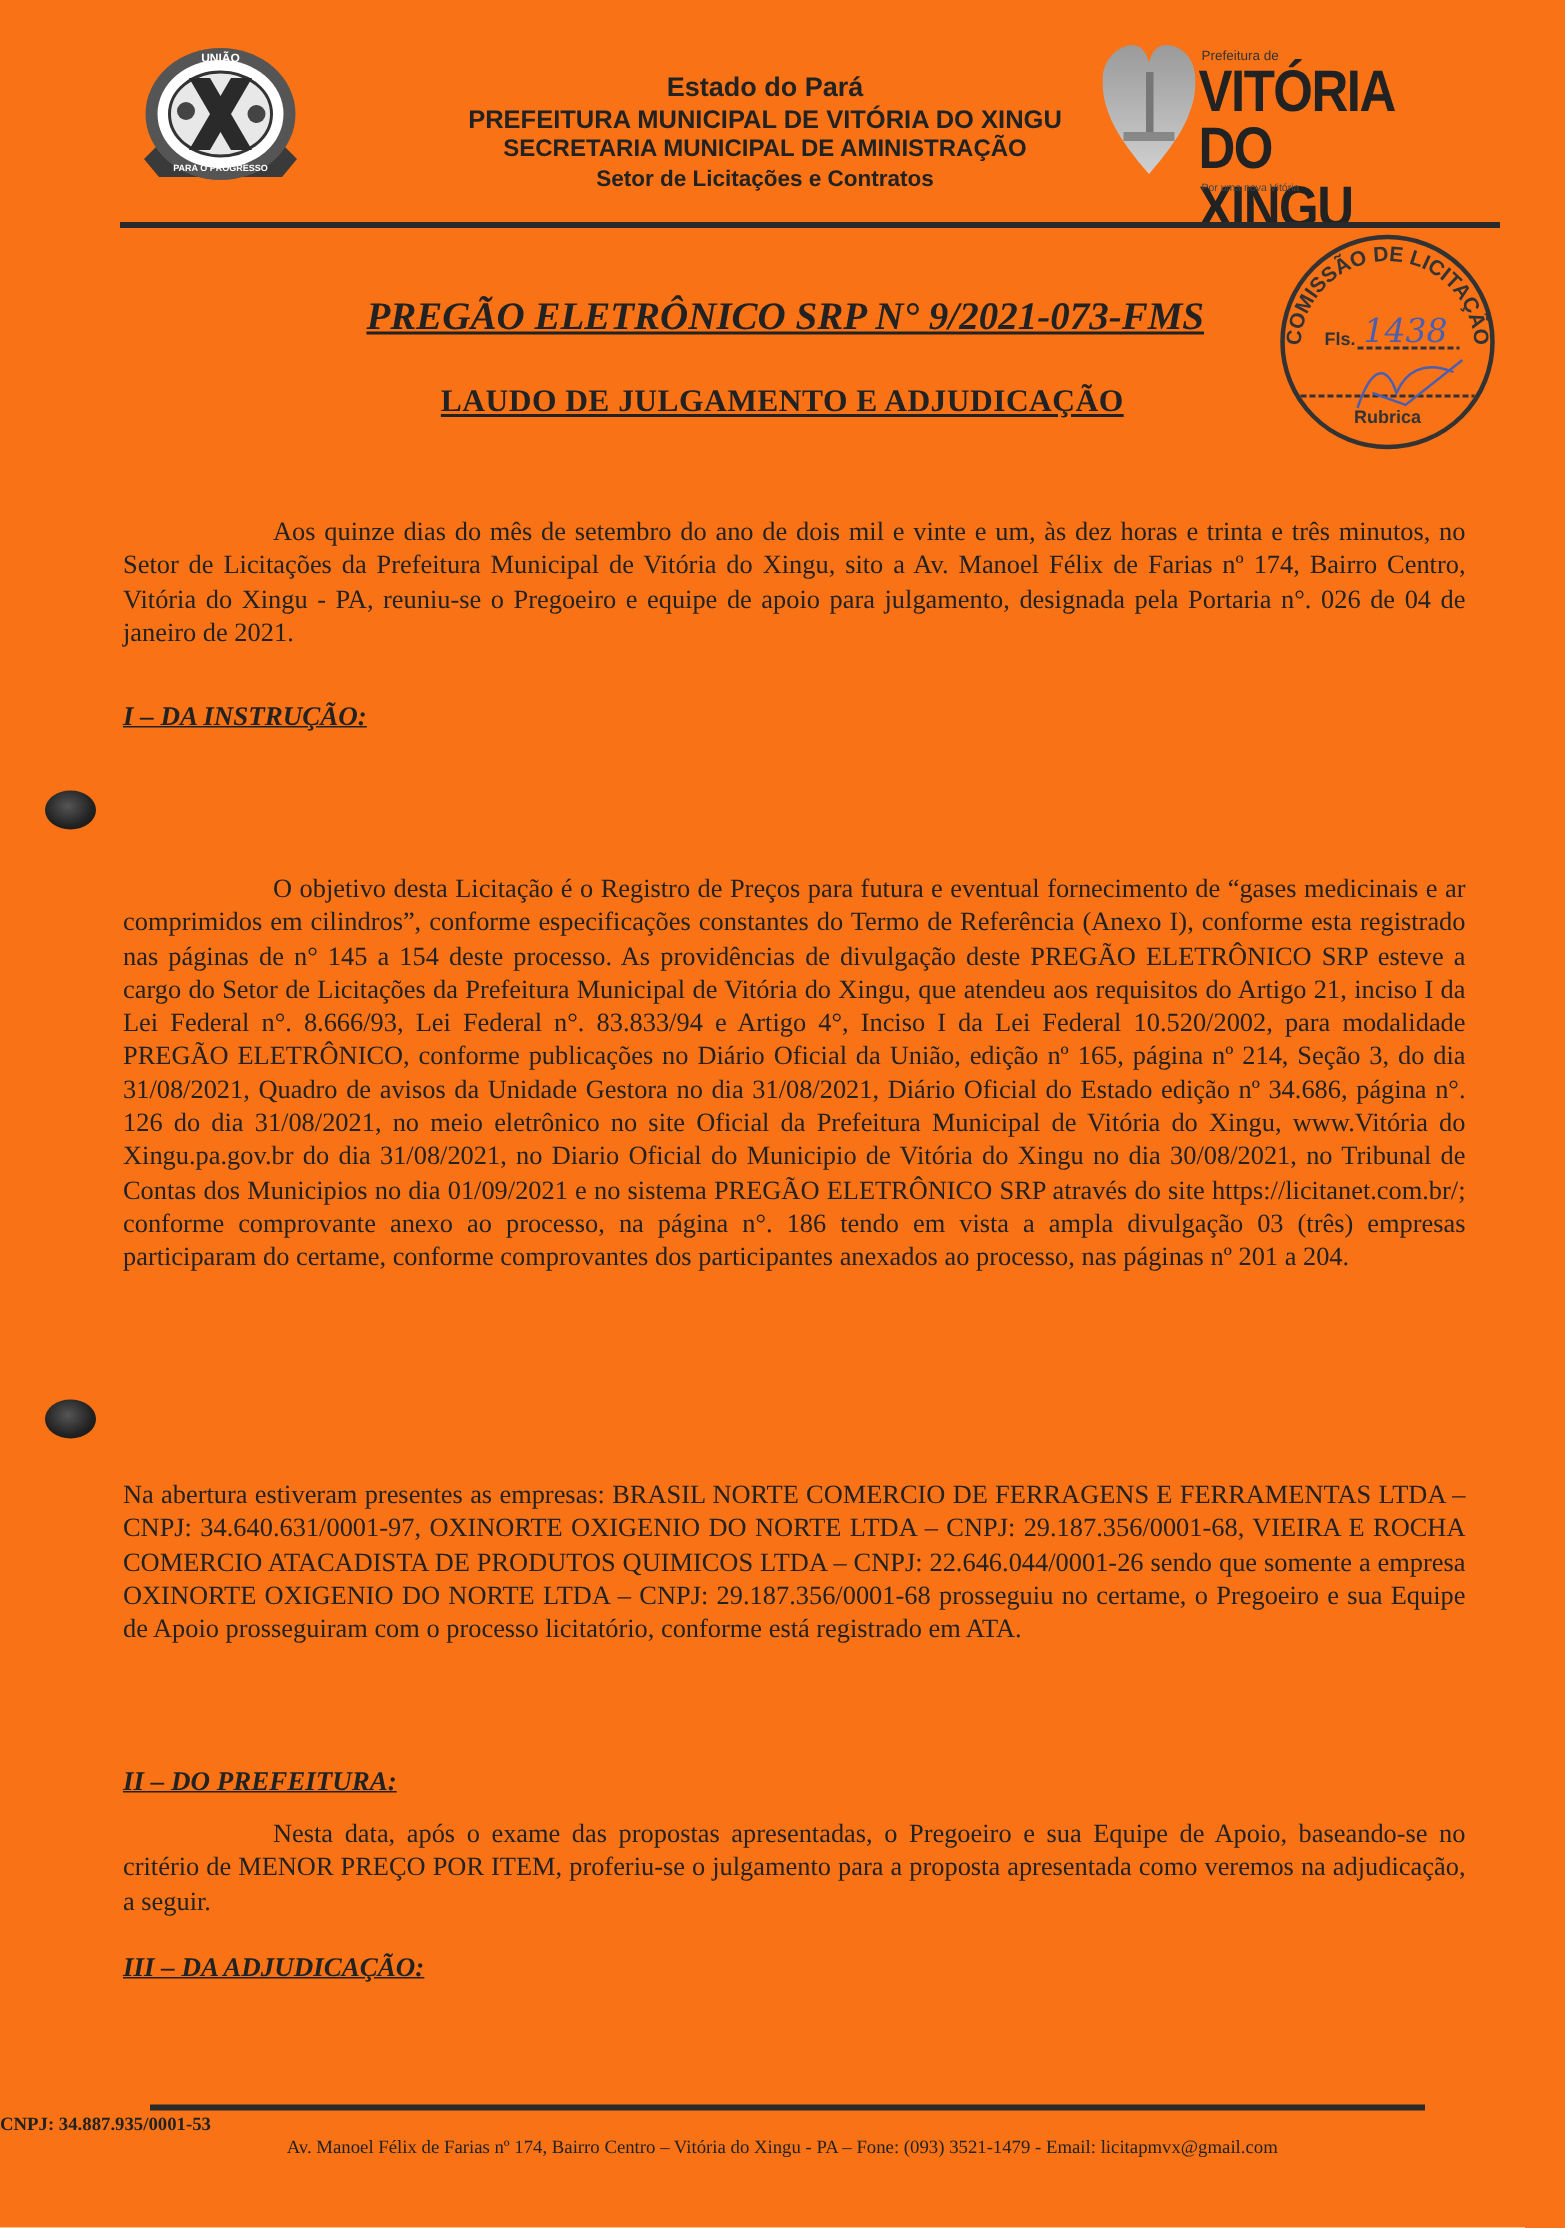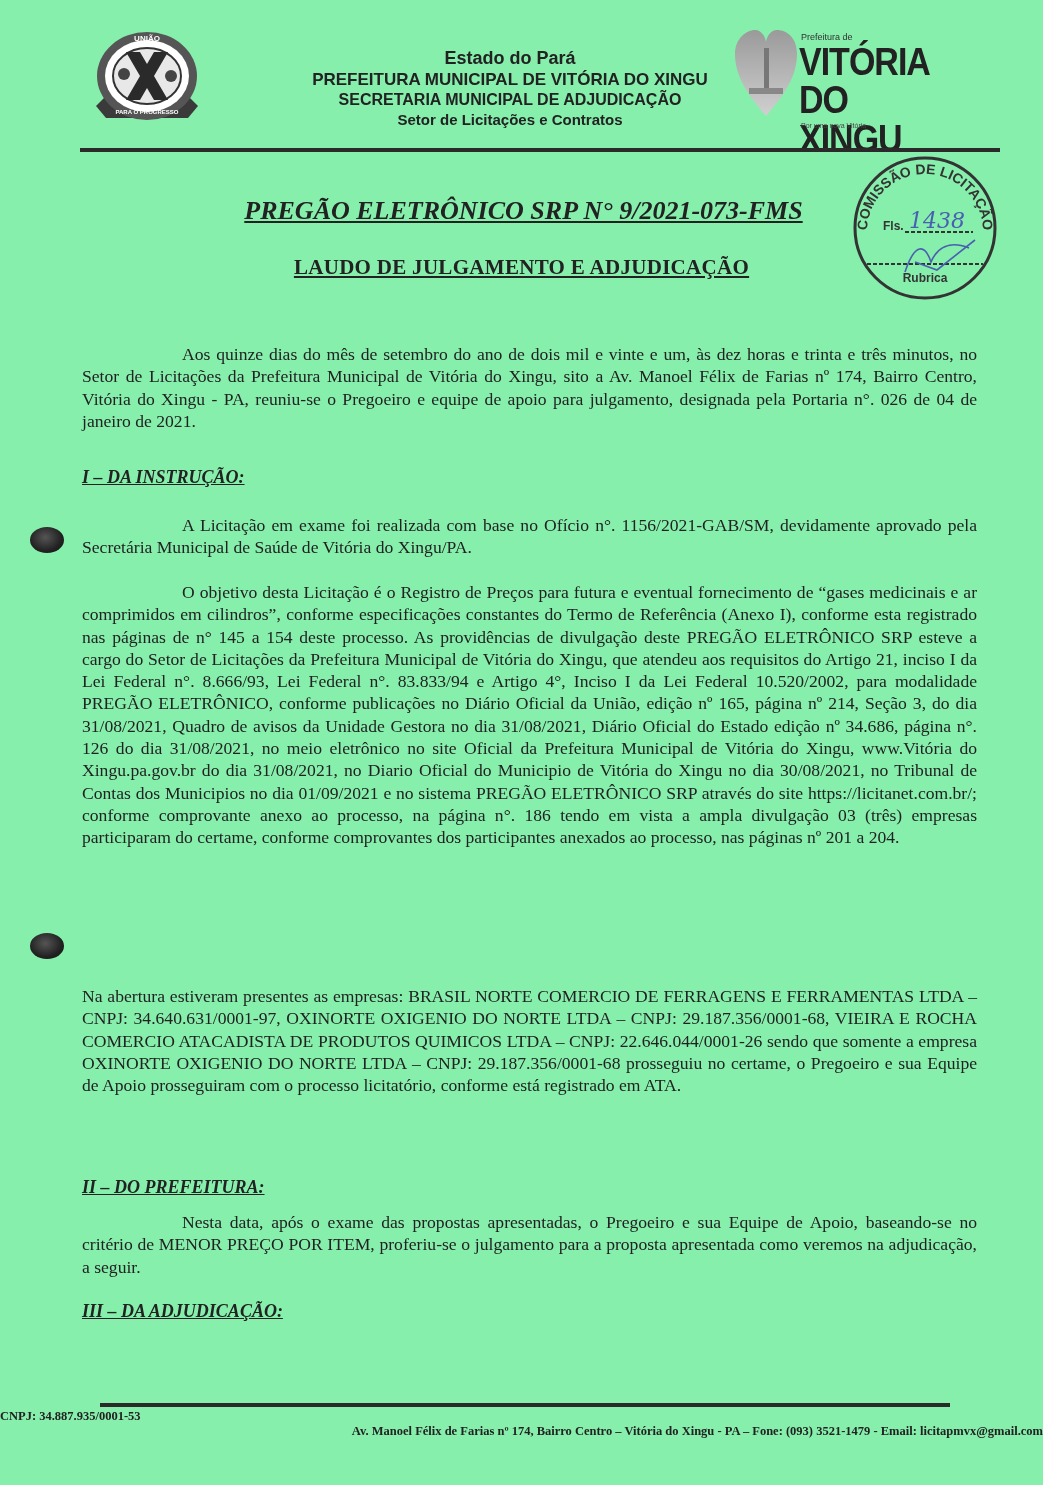--- a/index.html
+++ b/index.html
@@ -1,17 +1,17 @@
 <!DOCTYPE html>
 <html><head>
 <meta charset="utf-8">
 <style>
   html, body { margin:0; padding:0; background:#fff; }
   body { width:1043px; height:1485px; position:relative; overflow:hidden; color:#1a1a1a; }
-  .page { position:absolute; left:0; top:0; width:1043px; height:1485px; background:#86efac; }
+  .page { position:absolute; left:0; top:0; width:1043px; height:1485px; background:#f97316; }
 
   
   .header { position:absolute; left:80px; top:20px; width:880px; height:130px; }
   .seal { position:absolute; left:8px; top:4px; width:118px; height:112px; }
   .hdr-text { position:absolute; left:150px; top:28px; width:560px; text-align:center; font-family:"Liberation Sans", sans-serif; font-weight:bold; color:#222; }
   .hdr-text .l1 { font-size:18px; line-height:21px; }
   .hdr-text .l2 { font-size:17px; line-height:21px; }
   .hdr-text .l3 { font-size:16px; line-height:20px; }
   .hdr-text .l4 { font-size:15px; line-height:20px; }
   .brand { position:absolute; left:655px; top:8px; width:220px; height:110px; }
@@ -46,21 +46,21 @@
   .s3 { top:1301px; }
 
   
   .hole { position:absolute; width:34px; height:26px; border-radius:50%; background:radial-gradient(ellipse at 45% 40%, #555 0%, #222 60%, #111 100%); }
   .hole1 { left:30px; top:527px; }
   .hole2 { left:30px; top:933px; }
 
   
   .foot-rule { position:absolute; left:100px; top:1403px; width:850px; height:4px; background:#2a2a2a; }
   .foot1 { position:absolute; left:0; width:1043px; top:1409px; font-family:"Liberation Serif", serif; font-weight:bold; font-size:12.5px; color:#222; }
-  .foot2 { position:absolute; left:0; width:1043px; top:1424px; text-align:right; font-family:"Liberation Serif", serif; font-weight:bold; font-size:12.5px; color:#222; }
+  .foot2 { position:absolute; left:0; width:1043px; top:1424px; text-align:center; font-family:"Liberation Serif", serif; font-weight:normal; font-size:12.5px; color:#222; }
 </style>
 </head>
 <body>
 
 <div class="page">
 
   <div class="header">
     <svg class="seal" viewBox="0 0 118 112">
       <path d="M8 82 L18 72 L100 72 L110 82 L100 94 L18 94 Z" fill="#3a3a3a"></path>
       <ellipse cx="59" cy="52" rx="50" ry="44" fill="#555"></ellipse>
@@ -70,21 +70,21 @@
       <path d="M66 28 L80 28 L52 76 L38 76 Z" fill="#2a2a2a"></path>
       <circle cx="36" cy="50" r="6" fill="#444"></circle>
       <circle cx="83" cy="52" r="6" fill="#444"></circle>
       <text x="59" y="17" font-size="8" font-weight="bold" text-anchor="middle" fill="#fff" font-family="Liberation Sans, sans-serif">UNIÃO</text>
       <text x="59" y="90" font-size="6" font-weight="bold" text-anchor="middle" fill="#fff" font-family="Liberation Sans, sans-serif">PARA O PROGRESSO</text>
     </svg>
 
     <div class="hdr-text">
       <div class="l1">Estado do Pará</div>
       <div class="l2">PREFEITURA MUNICIPAL DE VITÓRIA DO XINGU</div>
-      <div class="l3">SECRETARIA MUNICIPAL DE ADJUDICAÇÃO</div>
+      <div class="l3">SECRETARIA MUNICIPAL DE AMINISTRAÇÃO</div>
       <div class="l4">Setor de Licitações e Contratos</div>
     </div>
 
     <div class="brand">
       <svg class="heart" viewBox="0 0 62 88">
         <defs>
           <linearGradient id="hg" x1="0" y1="0" x2="0" y2="1">
             <stop offset="0" stop-color="#9a9a9a"></stop>
             <stop offset="1" stop-color="#d0d0d0"></stop>
           </linearGradient>
@@ -119,23 +119,20 @@
 
   <div class="title1"><span>PREGÃO ELETRÔNICO SRP N° 9/2021-073-FMS</span></div>
   <div class="title2">LAUDO DE JULGAMENTO E ADJUDICAÇÃO</div>
 
   <div class="body p1">
     <p class="indent">Aos quinze dias do mês de setembro do ano de dois mil e vinte e um, às dez horas e trinta e três minutos, no Setor de Licitações da Prefeitura Municipal de Vitória do Xingu, sito a Av. Manoel Félix de Farias nº 174, Bairro Centro, Vitória do Xingu - PA, reuniu-se o Pregoeiro e equipe de apoio para julgamento, designada pela Portaria n°. 026 de 04 de janeiro de 2021.</p>
   </div>
 
   <div class="section s1">I – DA INSTRUÇÃO:</div>
 
-  <div class="body p2">
-    <p class="indent">A Licitação em exame foi realizada com base no Ofício n°. 1156/2021-GAB/SM, devidamente aprovado pela Secretária Municipal de Saúde de Vitória do Xingu/PA.</p>
-  </div>
 
   <div class="body p3">
     <p class="indent">O objetivo desta Licitação é o Registro de Preços para futura e eventual fornecimento de “gases medicinais e ar comprimidos em cilindros”,  conforme especificações constantes do Termo de Referência (Anexo I), conforme esta registrado nas páginas de n° 145 a 154 deste processo. As providências de divulgação deste PREGÃO ELETRÔNICO SRP esteve a cargo do Setor de Licitações da Prefeitura Municipal de Vitória do Xingu, que atendeu aos requisitos do Artigo 21, inciso I da Lei Federal n°. 8.666/93, Lei Federal n°. 83.833/94 e Artigo 4°, Inciso I da Lei Federal 10.520/2002, para modalidade PREGÃO ELETRÔNICO, conforme publicações no Diário Oficial da União, edição nº 165, página nº 214, Seção 3, do dia 31/08/2021, Quadro de avisos da Unidade Gestora no dia 31/08/2021, Diário Oficial do Estado edição nº 34.686, página n°. 126 do dia 31/08/2021, no meio eletrônico no site Oficial da Prefeitura Municipal de Vitória do Xingu, www.Vitória do Xingu.pa.gov.br do dia 31/08/2021, no Diario Oficial do Municipio de Vitória do Xingu no dia 30/08/2021, no Tribunal de Contas dos Municipios no dia 01/09/2021 e no sistema PREGÃO ELETRÔNICO SRP através do site https://licitanet.com.br/; conforme comprovante anexo ao processo, na página n°. 186 tendo em vista a ampla divulgação 03 (três) empresas participaram do certame, conforme comprovantes dos participantes anexados ao processo, nas páginas nº 201 a 204.</p>
   </div>
 
   <div class="body p4">
     <p>Na abertura estiveram presentes as empresas: BRASIL NORTE COMERCIO DE FERRAGENS E FERRAMENTAS LTDA – CNPJ: 34.640.631/0001-97,  OXINORTE OXIGENIO DO NORTE LTDA – CNPJ: 29.187.356/0001-68, VIEIRA E ROCHA COMERCIO ATACADISTA DE PRODUTOS QUIMICOS LTDA – CNPJ: 22.646.044/0001-26 sendo que somente a empresa OXINORTE OXIGENIO DO NORTE LTDA – CNPJ: 29.187.356/0001-68 prosseguiu no certame, o Pregoeiro e sua Equipe de Apoio prosseguiram com o processo licitatório, conforme está registrado em ATA.</p>
   </div>
 
   <div class="section s2">II – DO PREFEITURA:</div>

